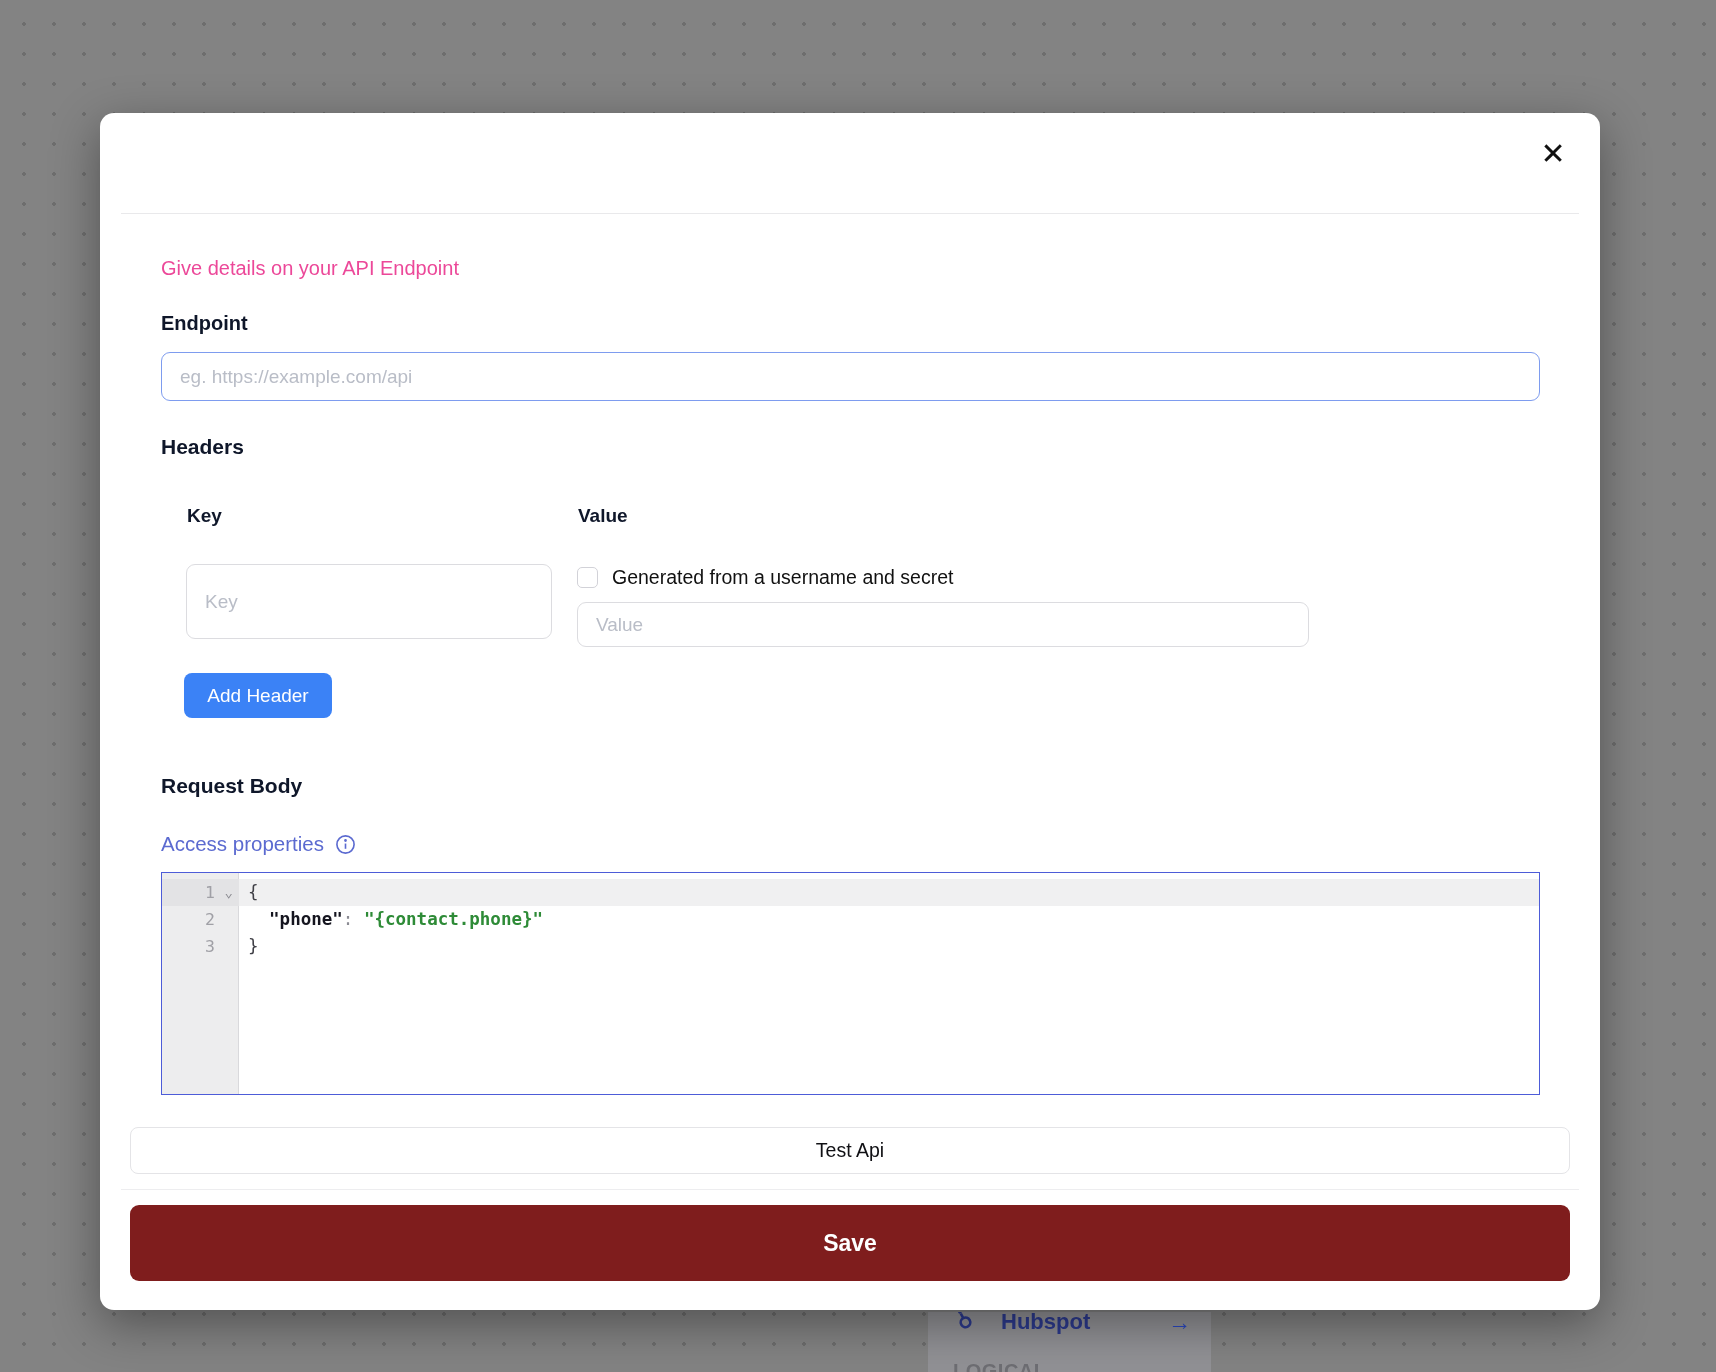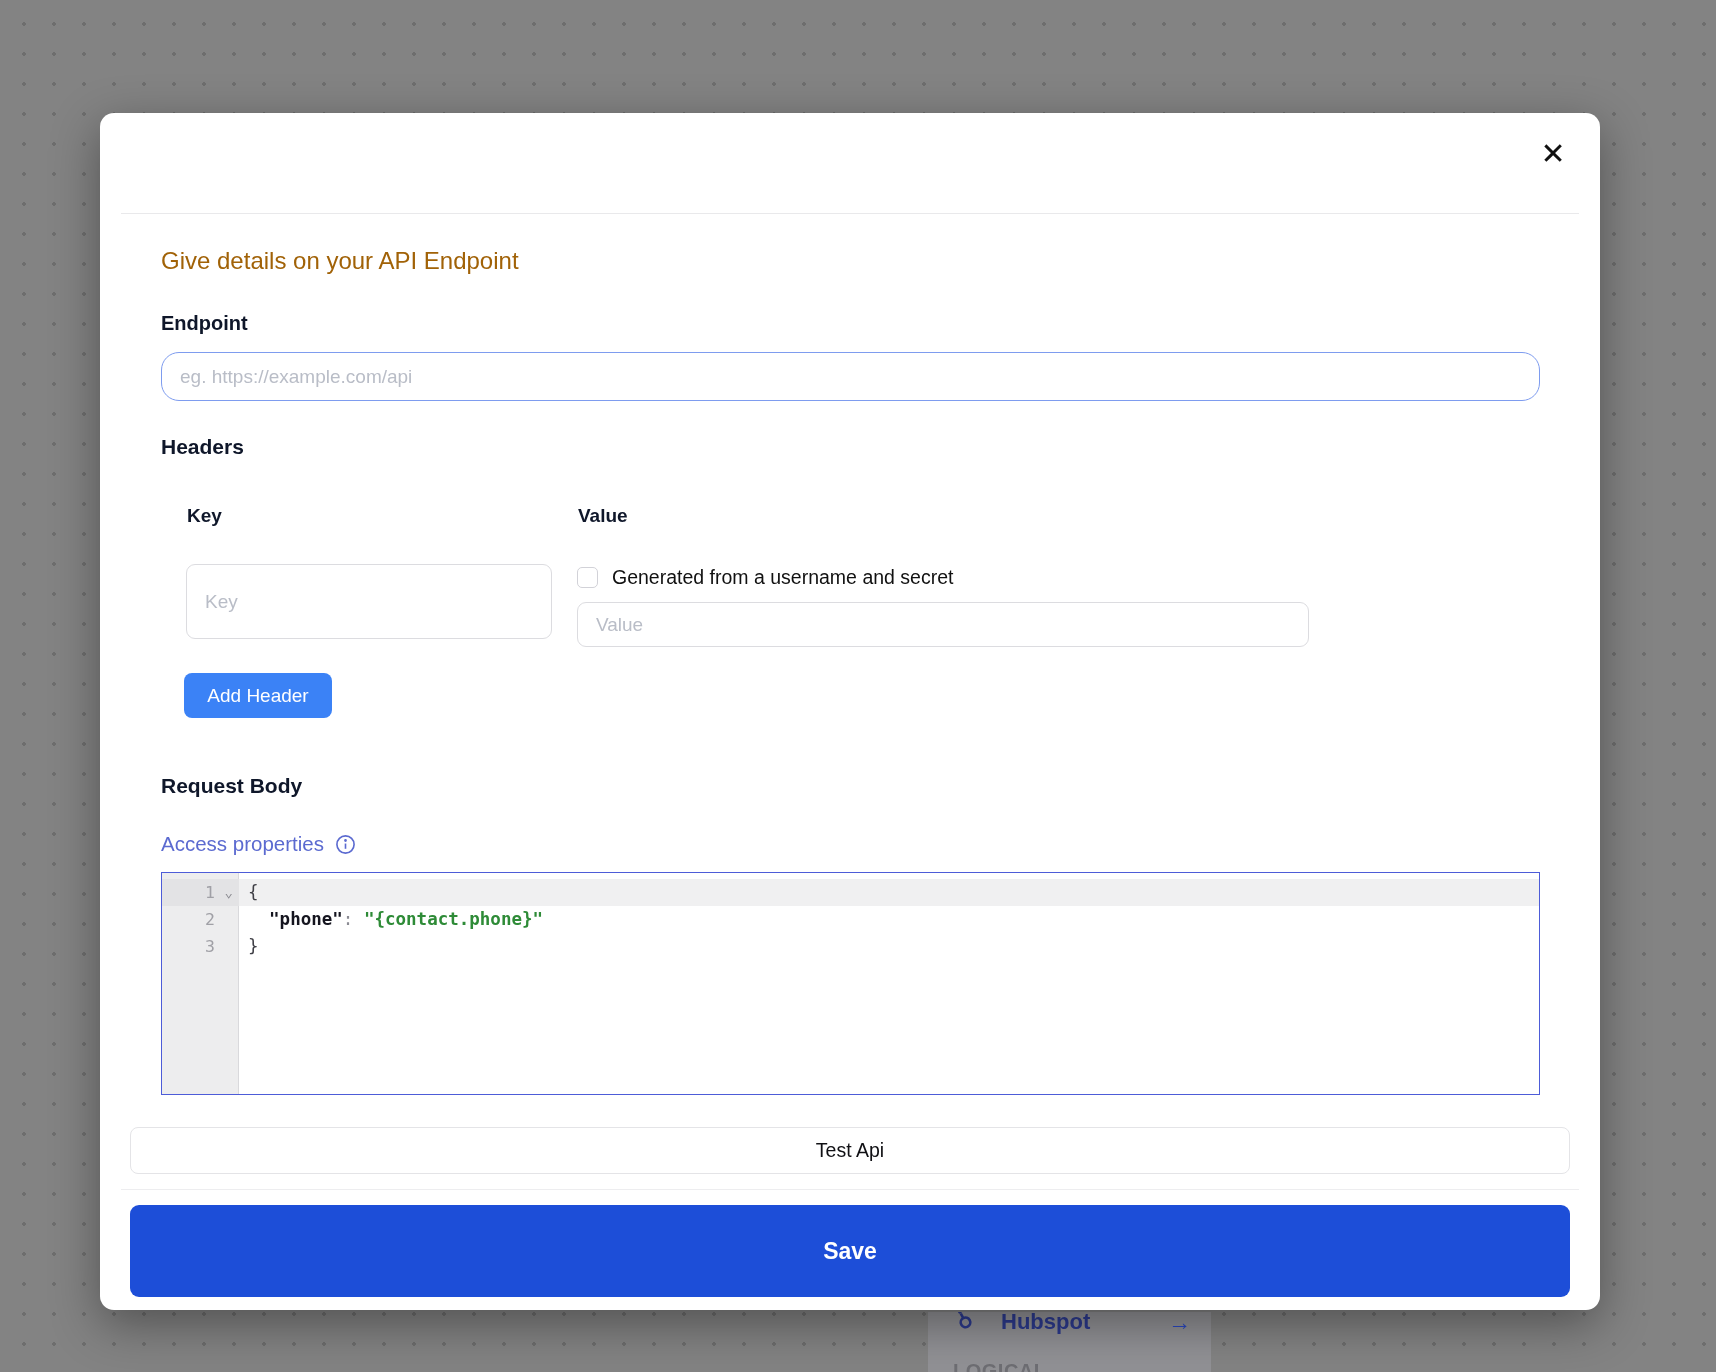--- a/index.html
+++ b/index.html
@@ -40,32 +40,32 @@
     background:#ffffff; border-radius:14px; box-shadow:0 14px 48px rgba(0,0,0,0.38); }
   .modal-title { position:absolute; top:32px; left:0; right:0; text-align:center;
     font-size:25px; font-weight:700; color:#0a0a0a; }
   .close-btn { position:absolute; top:22px; right:28px; width:38px; height:38px;
     display:flex; align-items:center; justify-content:center; font-size:30px;
     color:#111; cursor:pointer; line-height:1; }
   .divider { position:absolute; left:21px; right:21px; height:1px; background:#e9e9eb; }
   .divider-title { top:100px; }
   .divider-footer { top:1076px; background:#ededef; }
 
-  .subtitle { position:absolute; left:61px; top:134px; font-size:24px; color:#a16207; }
+  .subtitle { position:absolute; left:61px; top:144px; font-size:20px; color:#ec4899; }
   .field-label { position:absolute; font-size:20px; font-weight:700; color:#0f172a; }
   .lbl-endpoint { left:61px; top:199px; }
   .lbl-headers  { left:61px; top:322px; font-size:21px; }
   .lbl-key      { left:87px;  top:392px; font-size:19px; }
   .lbl-value    { left:478px; top:392px; font-size:19px; }
   .lbl-reqbody  { left:61px; top:661px; font-size:21px; }
 
   input { font-family:"Liberation Sans", sans-serif; outline:none; }
   input::placeholder { color:#b9bdc7; }
   .endpoint-input { position:absolute; left:61px; top:239px; width:1379px; height:49px;
-    border:1.5px solid #7e9cef; border-radius:18px; padding:0 18px; font-size:19px; color:#222; }
+    border:1.5px solid #7e9cef; border-radius:9px; padding:0 18px; font-size:19px; color:#222; }
   .key-input { position:absolute; left:86px; top:451px; width:366px; height:75px;
     border:1px solid #dcdce0; border-radius:9px; padding:0 18px; font-size:19px; color:#222; }
   .value-input { position:absolute; left:477px; top:489px; width:732px; height:45px;
     border:1px solid #dcdce0; border-radius:9px; padding:0 18px; font-size:19px; color:#222; }
 
   .checkbox-row { position:absolute; left:477px; top:451px; height:26px;
     display:flex; align-items:center; gap:14px; }
   .checkbox { width:21px; height:21px; border:1.5px solid #d2d2d8; border-radius:5px;
     background:#fff; cursor:pointer; flex:0 0 auto; }
   .checkbox-label { font-size:19.5px; color:#111; }
@@ -95,22 +95,22 @@
   .code-row.active .gutter-cell { background:#e3e3e5; }
   .tok-brace { color:#3f3f46; }
   .tok-prop { color:#15151f; font-weight:700; }
   .tok-punct { color:#8c8c94; }
   .tok-string { color:#2e8b37; font-weight:700; }
   .tok-plain { color:#333; }
 
   .test-btn { position:absolute; left:30px; top:1014px; width:1440px; height:47px;
     background:#fff; border:1px solid #e4e4e7; border-radius:8px; font-size:19.5px;
     color:#101014; font-family:"Liberation Sans", sans-serif; cursor:pointer; }
-  .save-btn { position:absolute; left:30px; top:1092px; width:1440px; height:92px;
-    background:#1d4ed8; border:none; border-radius:9px; font-size:23px; font-weight:700;
+  .save-btn { position:absolute; left:30px; top:1092px; width:1440px; height:76px;
+    background:#7f1d1d; border:none; border-radius:9px; font-size:23px; font-weight:700;
     color:#fff; font-family:"Liberation Sans", sans-serif; cursor:pointer; }
 </style>
 </head>
 <body>
 
 <div class="page">
 
   <div class="canvas">
 
 

